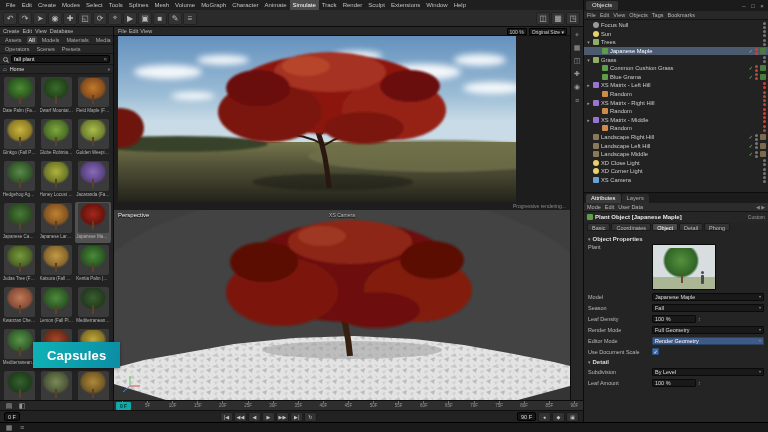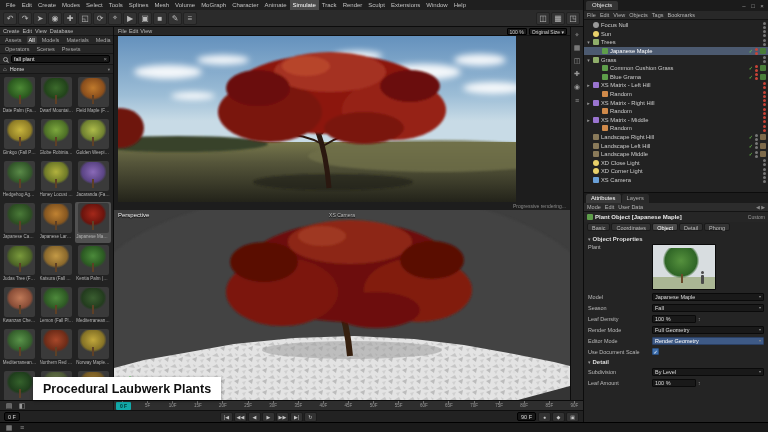--- a/index.html
+++ b/index.html
@@ -938,15 +938,15 @@
       </div>
   </div>
 
   <div id="statusbar">
     <div id="sb-icons" class="hflex" style="gap:3px">
         <div class="sicon">▦</div>
         <div class="sicon">≡</div>
       </div>
   </div>
 
-  <div id="title-box">Procedural Laubwerk Plants</div>
+  <div id="cap-badge">Capsules</div>
 
 </div>
 
 </body></html>

